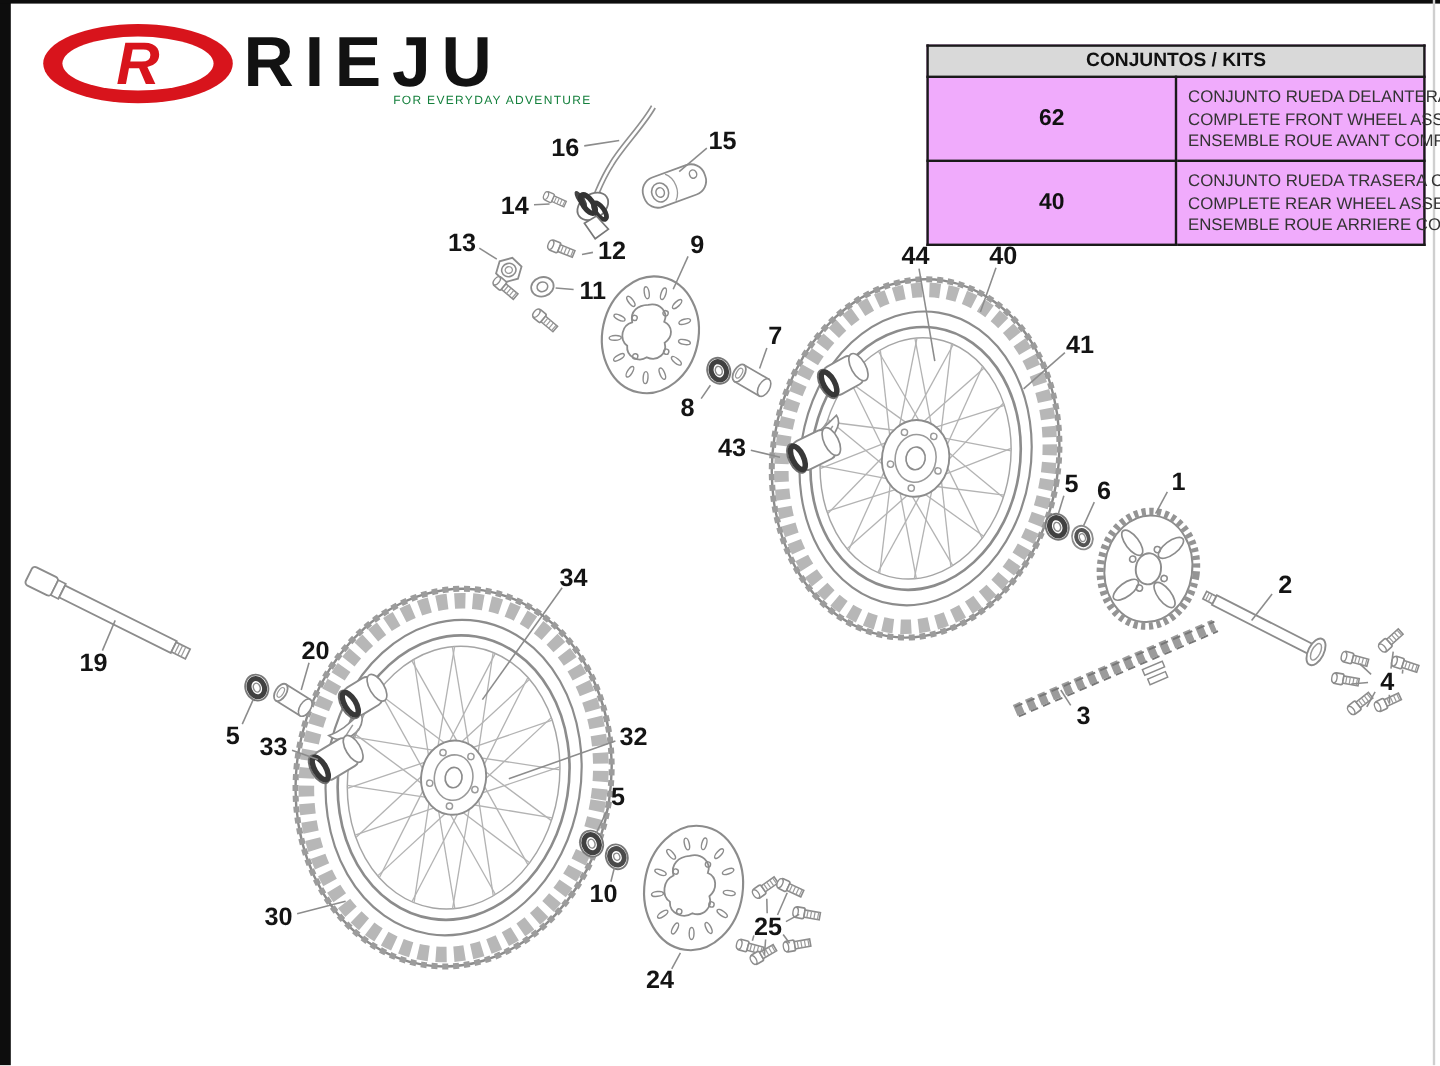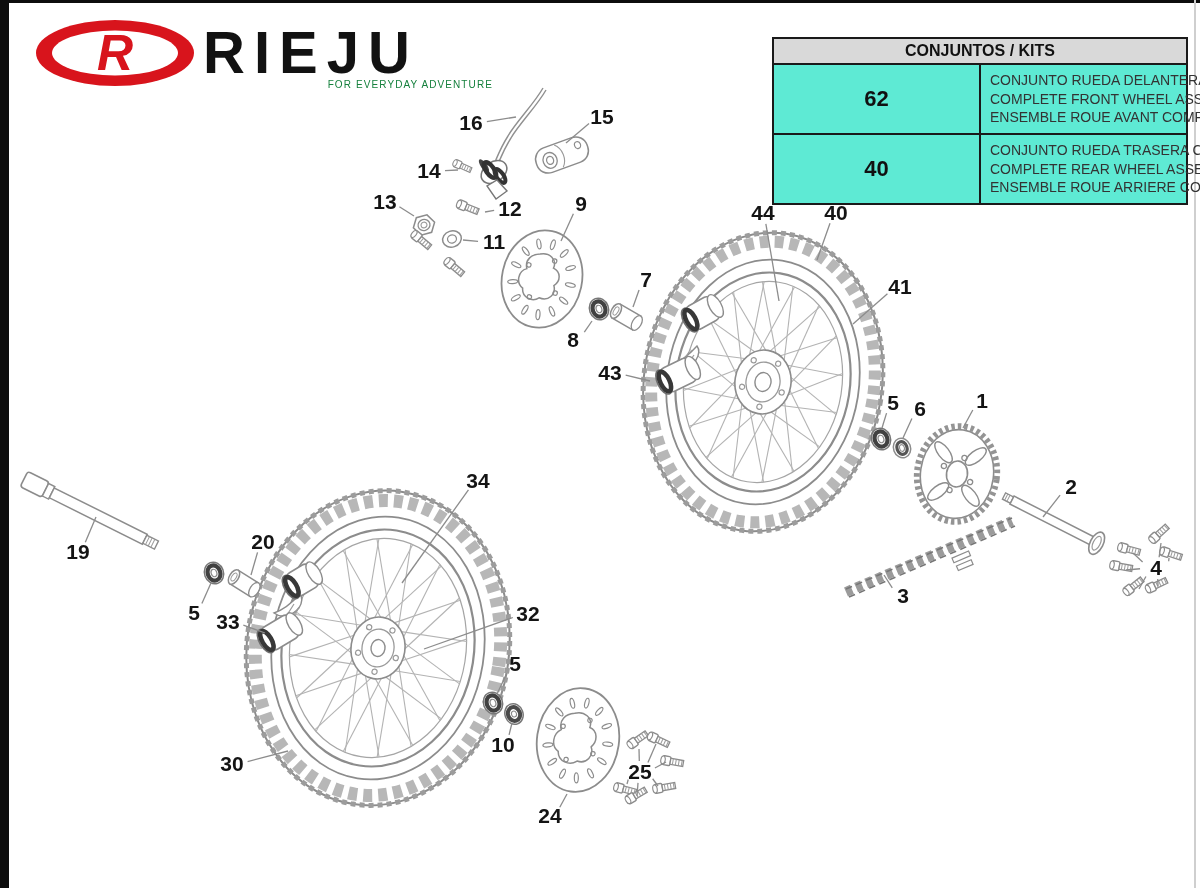--- a/index.html
+++ b/index.html
@@ -7,25 +7,25 @@
   .page{position:relative;width:1200px;height:888px;background:#ffffff;overflow:hidden;}
   .edge-left{position:absolute;left:0;top:0;width:9px;height:888px;background:#0d0d0d;}
   .edge-top{position:absolute;left:0;top:0;width:1200px;height:3px;background:#0d0d0d;}
   .edge-right{position:absolute;left:1194px;top:0;width:2px;height:888px;background:#cfcfcf;}
   .logo-svg{position:absolute;left:28px;top:12px;}
   .brand-name{position:absolute;left:203px;top:24px;font-size:58px;line-height:56px;font-weight:bold;
               letter-spacing:9px;color:#121212;transform:scaleY(1.02);transform-origin:left top;}
   .brand-tagline{position:absolute;left:203px;top:79px;width:290px;text-align:right;
                  font-size:10px;letter-spacing:1.1px;color:#15803d;}
   table.kits{position:absolute;left:772px;top:37px;width:416px;border-collapse:collapse;
-             table-layout:fixed;background:#5eead4;}
+             table-layout:fixed;background:#f0abfc;}
   table.kits th{border:2px solid #1a1a1a;background:#d9d9d9;font-size:16px;font-weight:bold;
                 color:#111;height:22px;padding:1px 0;}
   table.kits td{border:2px solid #1a1a1a;}
-  td.ref{width:54px;text-align:center;font-weight:bold;font-size:22px;color:#111;}
+  td.ref{width:54px;text-align:center;font-weight:bold;font-size:19px;color:#111;}
   td.desc{padding:4px 4px 4px 9px;font-size:14px;color:#333;line-height:1.32;height:60px;}
   td.desc div{white-space:nowrap;}
   #diagram{position:absolute;left:0;top:0;}
   .plabel{font-size:21px;font-weight:bold;fill:#141414;}
   .leader{stroke:#8c8c8c;stroke-width:1.3;fill:none;}
 </style>
 </head>
 <body>
 
 <div class="page">

